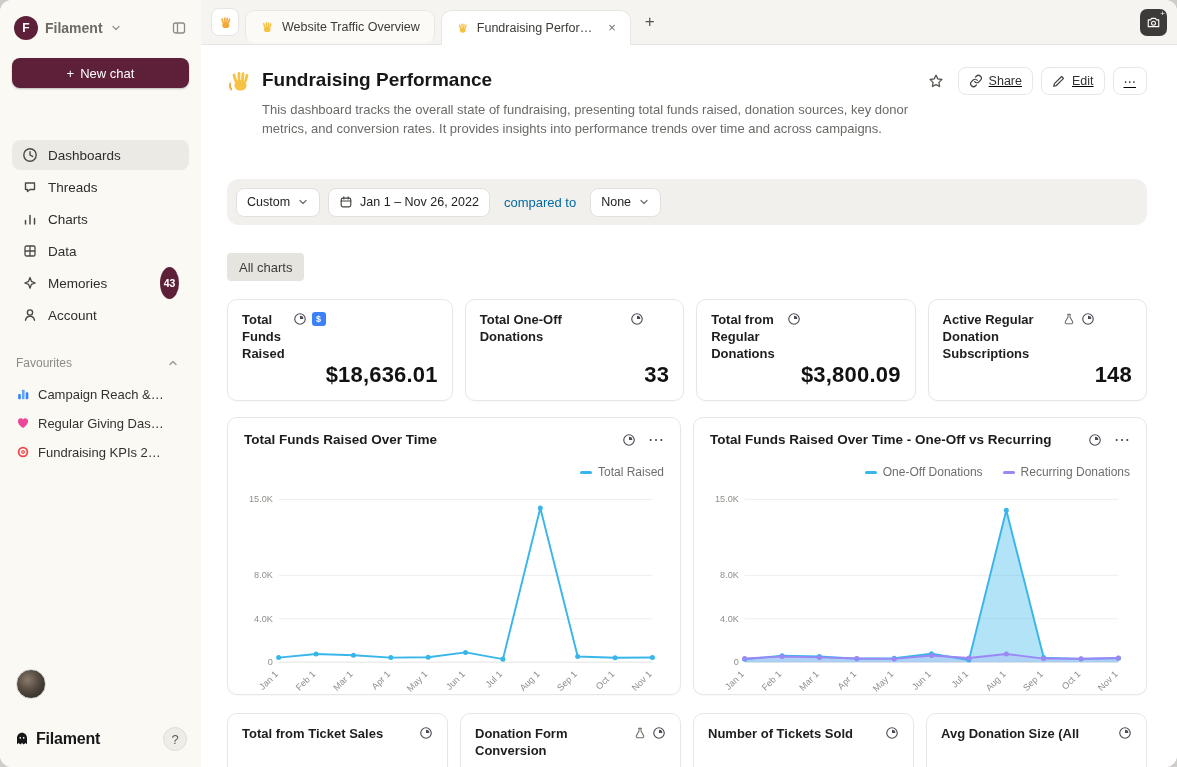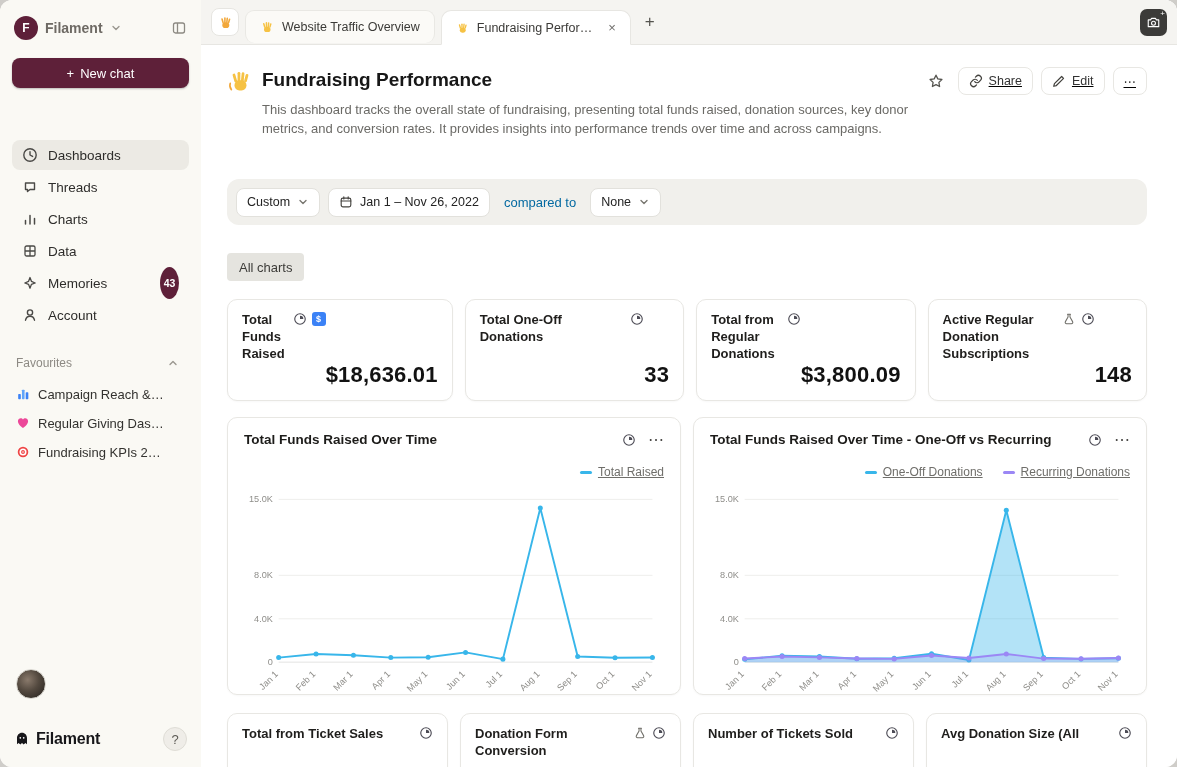--- a/index.html
+++ b/index.html
@@ -65,21 +65,21 @@
   .kpi-title{font-size:13px;font-weight:700;color:#1f1e1c;line-height:1.3;}
   .kpi-icons{margin-left:auto;display:flex;align-items:center;gap:5px;flex-shrink:0;}
   .kpi-value{margin-top:auto;font-size:22px;font-weight:700;color:#121212;letter-spacing:.2px;}
   .dollar-badge{width:14px;height:14px;border-radius:3px;background:#3b82f6;color:#fff;font-size:9px;font-weight:700;display:flex;align-items:center;justify-content:center;}
   
   .charts-row{margin-top:16px;display:grid;grid-template-columns:1fr 1fr;gap:12px;}
   .chart-card{height:278px;padding:12px 16px;overflow:hidden;}
   .chart-head{display:flex;align-items:center;gap:10px;}
   .chart-title{font-size:13.5px;font-weight:700;color:#1d1c1a;}
   .chart-actions{margin-left:auto;display:flex;align-items:center;gap:12px;color:#4c4b48;}
-  .legend{display:flex;justify-content:flex-end;gap:20px;margin-top:16px;font-size:12px;color:#6f6e6a;text-decoration:underline;}
+  .legend{display:flex;justify-content:flex-end;gap:20px;margin-top:16px;font-size:12px;color:#6f6e6a;}
   .leg{display:flex;align-items:center;gap:6px;}
   .sw{width:12px;height:3px;border-radius:2px;display:inline-block;}
   .chart-box{margin-top:4px;}
   .chart-box svg{display:block;}
   .ax{font-size:9.5px;fill:#8f8e8a;font-family:"Liberation Sans",sans-serif;}
   
   .bottom-row{margin-top:18px;display:grid;grid-template-columns:repeat(4,1fr);gap:12px;}
   .bottom-card{height:96px;padding:12px 14px;}
 </style>
 </head>

